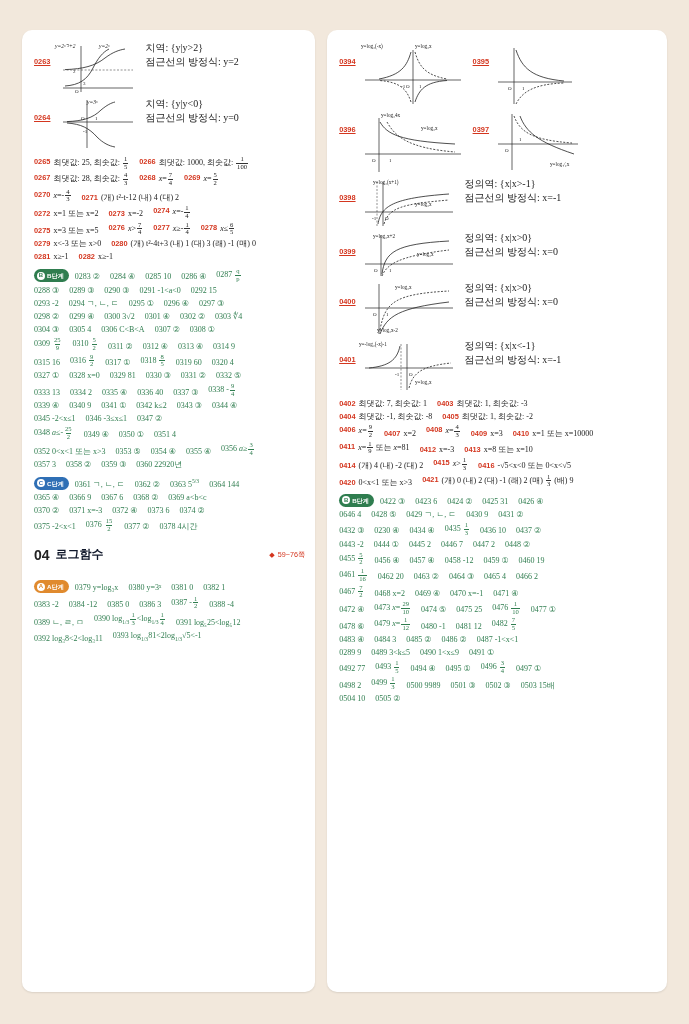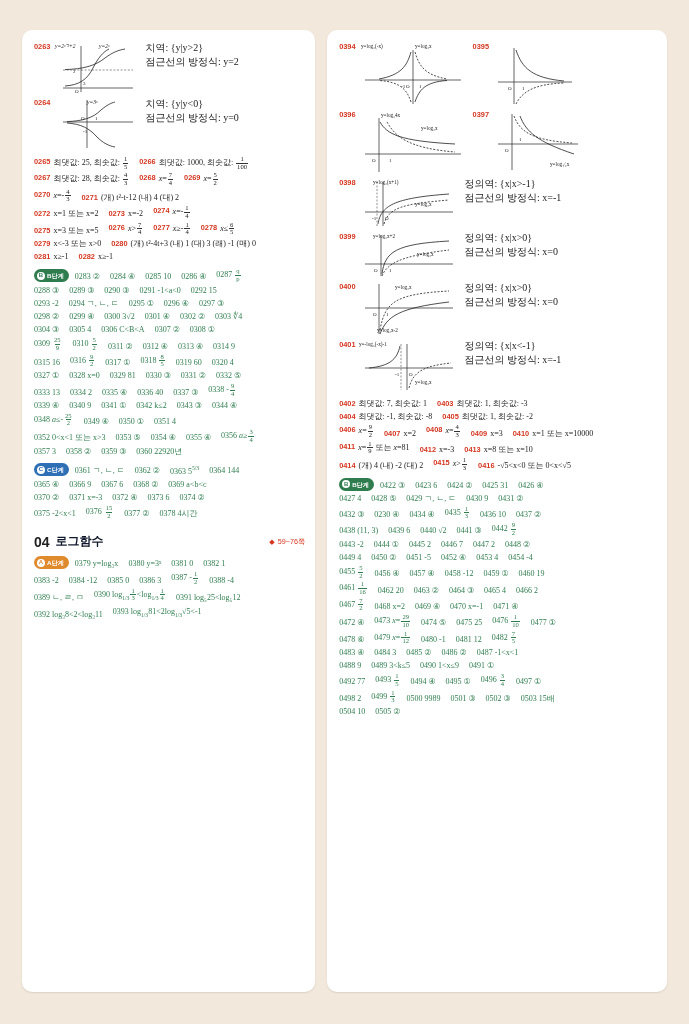--- a/index.html
+++ b/index.html
@@ -49,21 +49,21 @@
     font-size: 8px;
     margin-right: 10px;
     flex: none;
   }
   .val.g { color: #2f7d4f; }
   .val.last { margin-right: 0; }
   .cell { display:flex; align-items:flex-start; flex:none; }
 
   
   .figrow { display:flex; align-items:flex-start; margin-bottom: 2px; }
-  .figrow .num { margin-top: 2px; }
+  .figrow .num { margin-top: 17px; text-decoration: underline; }
   .fig { flex:none; margin-right: 6px; }
   .figtext { font-size: 10px; line-height: 12px; padding-top: 2px; }
   .figtext div { margin-bottom: 2px; }
 
   
   .badge {
     display:inline-flex; align-items:center;
     color:#fff; font-family:"Liberation Sans", sans-serif;
     font-size:6.2px; font-weight:bold;
     border-radius: 7px; padding: 1px 5px 1px 3px;
@@ -77,21 +77,21 @@
   }
   .b-b { background:#2f7d4f; }
   .b-b .circle { color:#2f7d4f; }
   .b-c { background:#2f6fb5; }
   .b-c .circle { color:#2f6fb5; }
   .b-a { background:#e08a2e; }
   .b-a .circle { color:#e08a2e; }
 
   .chapter {
     display:flex; align-items:center;
-    margin-top: 14px; margin-bottom: 6px;
+    margin-top: 14px; margin-bottom: 17px;
   }
   .chapter .cnum {
     font-family:"Liberation Sans", sans-serif;
     font-size: 14px; font-weight:bold; color:#222;
     margin-right: 6px;
   }
   .chapter .ctitle {
     font-family:"Liberation Sans", sans-serif;
     font-size: 12px; font-weight:bold; color:#0f172a;
   }
@@ -502,20 +502,31 @@
           <span class="val g">0342 k≤2</span>
         </span>
         <span class="cell">
           <span class="val g">0343 ③</span>
         </span>
         <span class="cell">
           <span class="val g last">0344 ④</span>
         </span>
       </div>
 
+    <div class="ansline">
+        <span class="cell">
+          <span class="val g">0345 -2&lt;x≤1</span>
+        </span>
+        <span class="cell">
+          <span class="val g">0346 -3≤x≤1</span>
+        </span>
+        <span class="cell">
+          <span class="val g last">0347 ②</span>
+        </span>
+      </div>
 
     <div class="ansline">
       <span class="cell">
           <span class="val g">0348 <i>a</i>≤-<span class="frac gg">
               <span class="n">25</span>
               <span class="d">2</span>
             </span></span>
         </span>
       <span class="cell">
           <span class="val g">0349 ④</span>
@@ -933,20 +944,33 @@
           <span class="val"><i>x</i>&gt;<span class="frac">
               <span class="n">1</span>
               <span class="d">3</span>
             </span></span>
         </span>
       <span class="cell">
           <span class="num">0416</span>
           <span class="val last">-√5&lt;x&lt;0 또는 0&lt;x&lt;√5</span>
         </span>
     </div>
+    <div class="ansline">
+      <span class="cell">
+          <span class="num">0420</span>
+          <span class="val">0&lt;x&lt;1 또는 x&gt;3</span>
+        </span>
+      <span class="cell">
+          <span class="num">0421</span>
+          <span class="val last">(개) 0 (내) 2 (대) -1 (래) 2 (매) <span class="frac">
+              <span class="n">1</span>
+              <span class="d">3</span>
+            </span> (배) 9</span>
+        </span>
+    </div>
 
     <div class="hr-sp"></div>
 
     <div class="ansline">
       <span class="badge b-b">
         <span class="circle">B</span>
         <span>B단계</span>
       </span>
       <span class="cell">
           <span class="val g">0422 ③</span>
@@ -960,21 +984,21 @@
       <span class="cell">
           <span class="val g">0425 31</span>
         </span>
       <span class="cell">
           <span class="val g last">0426 ④</span>
         </span>
     </div>
 
     <div class="ansline">
         <span class="cell">
-          <span class="val g">0427 4</span>
+          <span class="val g">0646 4</span>
         </span>
         <span class="cell">
           <span class="val g">0428 ⑤</span>
         </span>
         <span class="cell">
           <span class="val g">0429 ㄱ, ㄴ, ㄷ</span>
         </span>
         <span class="cell">
           <span class="val g">0430 9</span>
         </span>
@@ -1000,40 +1024,20 @@
             </span></span>
         </span>
       <span class="cell">
           <span class="val g">0436 10</span>
         </span>
       <span class="cell">
           <span class="val g last">0437 ②</span>
         </span>
     </div>
 
-    <div class="ansline">
-      <span class="cell">
-          <span class="val g">0438 (11, 3)</span>
-        </span>
-      <span class="cell">
-          <span class="val g">0439 6</span>
-        </span>
-      <span class="cell">
-          <span class="val g">0440 √2</span>
-        </span>
-      <span class="cell">
-          <span class="val g">0441 ③</span>
-        </span>
-      <span class="cell">
-          <span class="val g last">0442 <span class="frac gg">
-              <span class="n">9</span>
-              <span class="d">2</span>
-            </span></span>
-        </span>
-    </div>
 
     <div class="ansline">
         <span class="cell">
           <span class="val g">0443 -2</span>
         </span>
         <span class="cell">
           <span class="val g">0444 ①</span>
         </span>
         <span class="cell">
           <span class="val g">0445 2</span>
@@ -1042,40 +1046,20 @@
           <span class="val g">0446 7</span>
         </span>
         <span class="cell">
           <span class="val g">0447 2</span>
         </span>
         <span class="cell">
           <span class="val g last">0448 ②</span>
         </span>
       </div>
 
-    <div class="ansline">
-        <span class="cell">
-          <span class="val g">0449 4</span>
-        </span>
-        <span class="cell">
-          <span class="val g">0450 ②</span>
-        </span>
-        <span class="cell">
-          <span class="val g">0451 -5</span>
-        </span>
-        <span class="cell">
-          <span class="val g">0452 ④</span>
-        </span>
-        <span class="cell">
-          <span class="val g">0453 4</span>
-        </span>
-        <span class="cell">
-          <span class="val g last">0454 -4</span>
-        </span>
-      </div>
 
     <div class="ansline">
       <span class="cell">
           <span class="val g">0455 <span class="frac gg">
               <span class="n">5</span>
               <span class="d">2</span>
             </span></span>
         </span>
       <span class="cell">
           <span class="val g">0456 ④</span>
@@ -1203,21 +1187,21 @@
         <span class="cell">
           <span class="val g">0486 ②</span>
         </span>
         <span class="cell">
           <span class="val g last">0487 -1&lt;x&lt;1</span>
         </span>
       </div>
 
     <div class="ansline">
         <span class="cell">
-          <span class="val g">0488 9</span>
+          <span class="val g">0289 9</span>
         </span>
         <span class="cell">
           <span class="val g">0489 3&lt;k≤5</span>
         </span>
         <span class="cell">
           <span class="val g">0490 1&lt;x≤9</span>
         </span>
         <span class="cell">
           <span class="val g last">0491 ①</span>
         </span>

